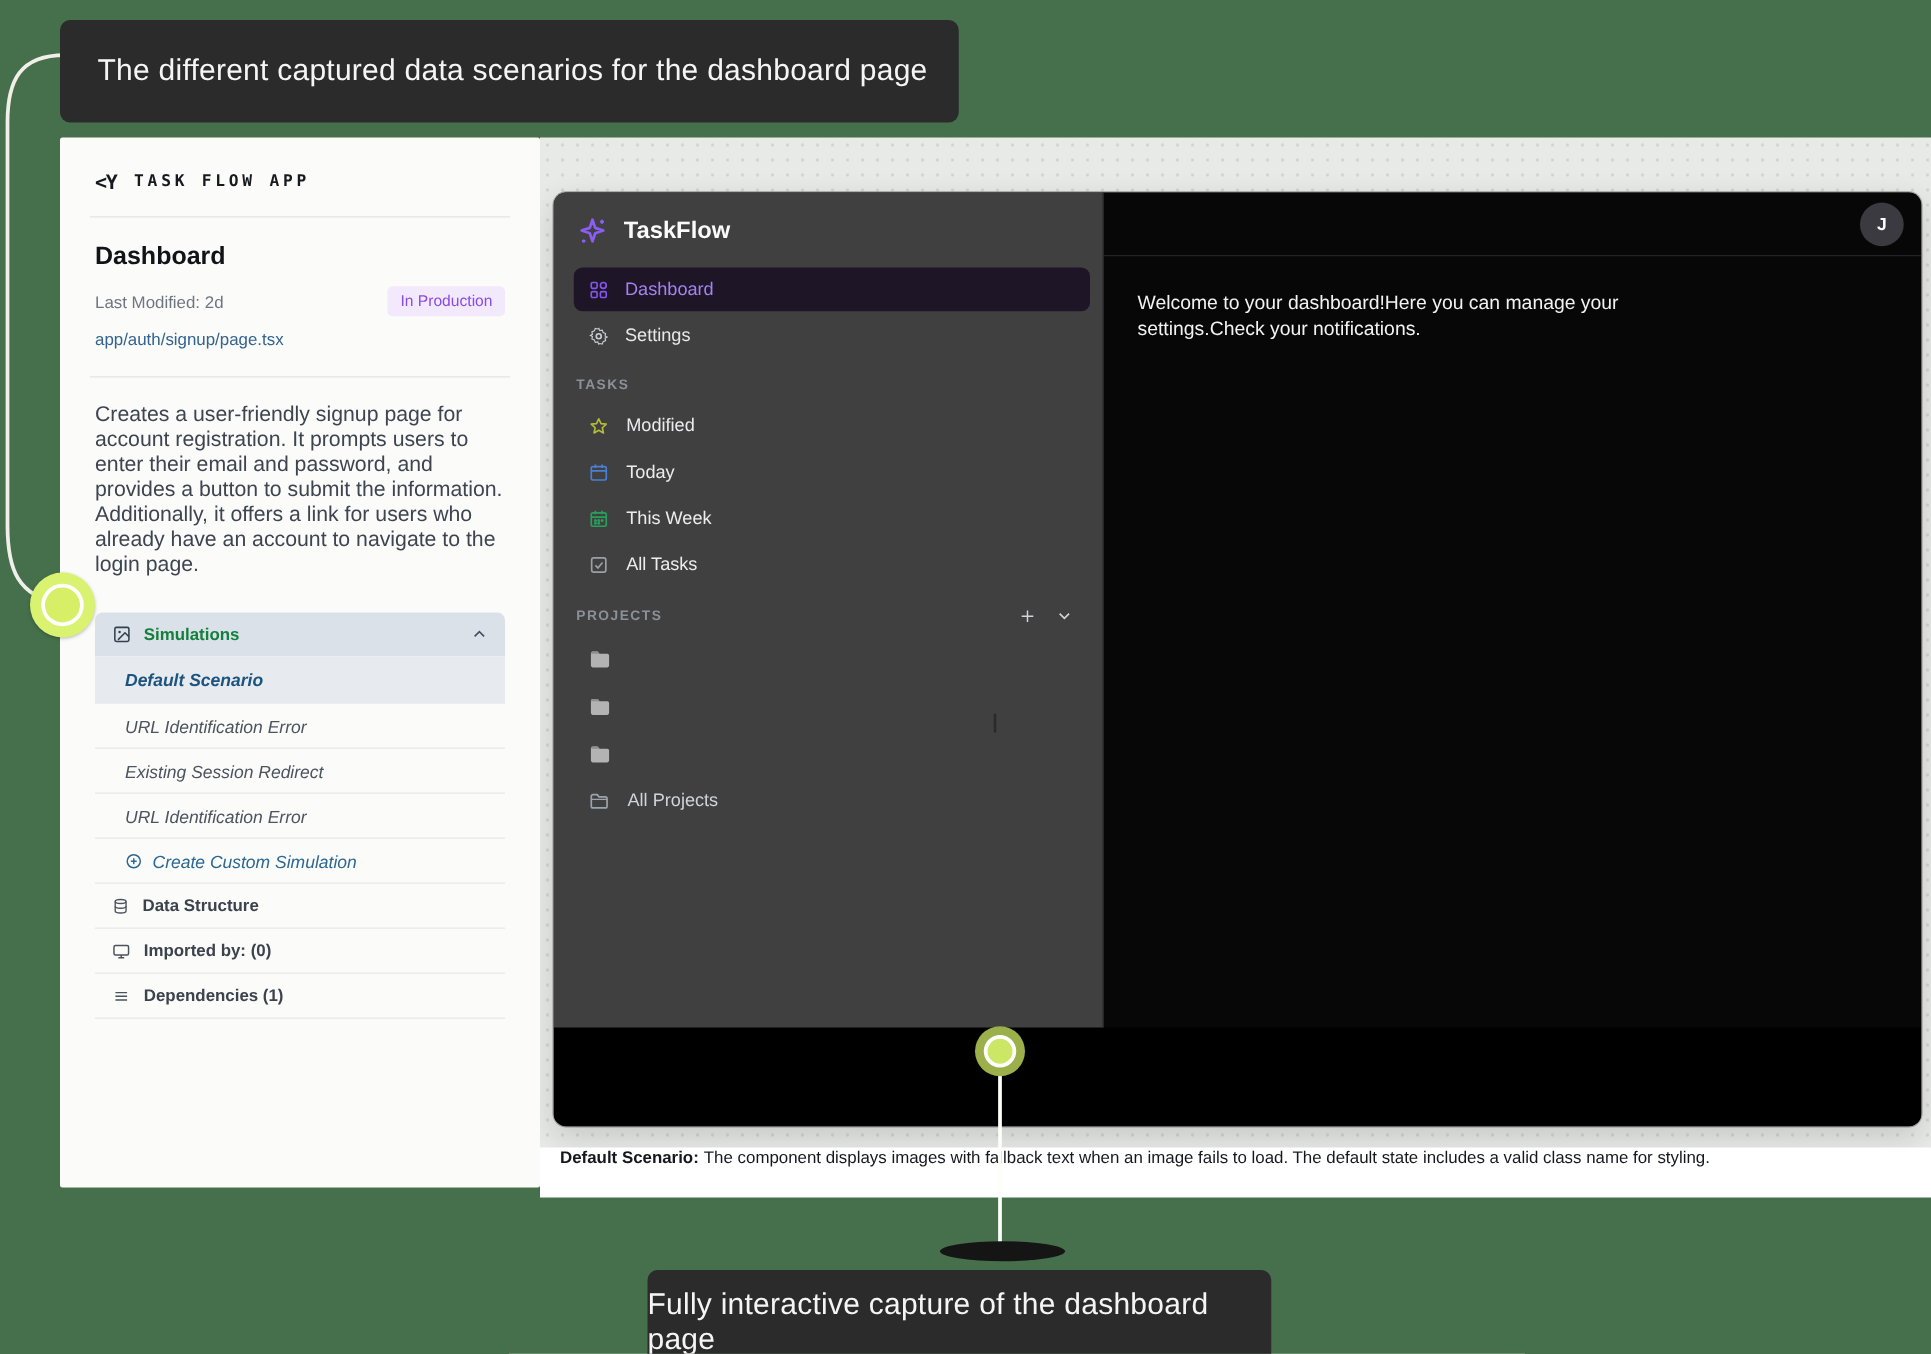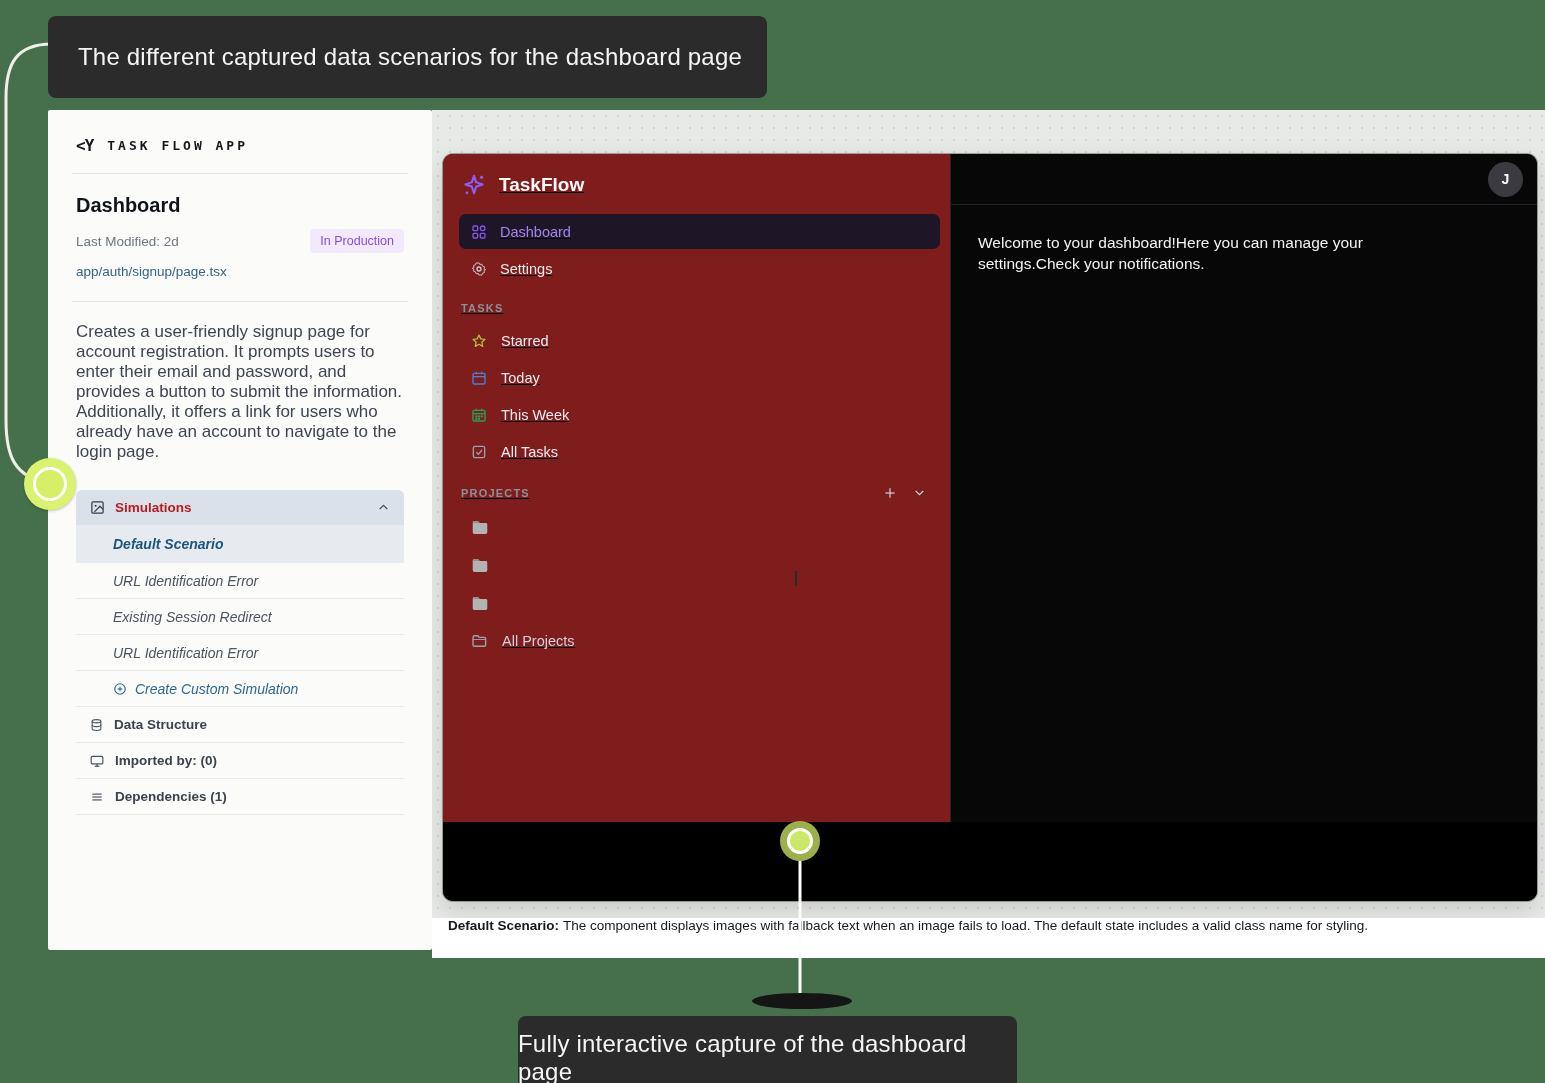--- a/index.html
+++ b/index.html
@@ -53,24 +53,24 @@
     padding:5px 10px; border-radius:4px;
   }
   .filepath { font-size:13.5px; color:#33638e; margin-top:11px; margin-bottom:22px; }
   .description { font-size:17px; line-height:20px; color:#3e4550; margin-top:20px; }
 
   .simbox { margin-top:28px; }
   .simbox-header {
     background:#dbe1e9; border-radius:6px 6px 0 0; height:35px;
     display:flex; align-items:center; gap:10px; padding:0 14px;
   }
-  .simbox-header .lbl { font-size:13.5px; font-weight:bold; color:#b91c1c; }
+  .simbox-header .lbl { font-size:13.5px; font-weight:bold; color:#15803d; }
   .simbox-header .chev { margin-left:auto; display:flex; }
   .scenario {
-    height:36px; display:flex; align-items:center; padding-left:37px;
+    height:36px; display:flex; align-items:center; padding-left:24px;
     font-size:14px; font-style:italic; color:#4c545e;
     border-bottom:1px solid #e8e8e6;
   }
   .scenario.active {
     background:#e7ebf0; height:38px; color:#1d547e; font-weight:bold; border-bottom:none;
   }
   .scenario.create { color:#2d6892; gap:8px; }
   .sectrow {
     height:36px; display:flex; align-items:center; gap:11px; padding-left:14px;
     font-size:13.5px; font-weight:bold; color:#3c434d;
@@ -95,21 +95,21 @@
   }
   .captionbar b { margin-right:4px; }
 
   
   .appwin {
     position:absolute; left:11px; top:44px; width:1094px; height:747px;
     background:#000; border-radius:10px; overflow:hidden;
     box-shadow:0 0 0 1px rgba(0,0,0,0.3), 0 8px 24px rgba(0,0,0,0.15);
   }
   .appwin-upper { display:flex; height:668px; }
-  .app-sidebar { width:508px; background:#7f1d1d; border-right:1px solid #242428; padding:14px 10px 0 16px; position:relative;text-decoration:underline; }
+  .app-sidebar { width:440px; background:#404040; border-right:1px solid #242428; padding:14px 10px 0 16px; position:relative; }
   .app-content { flex:1; background:#070708; display:flex; flex-direction:column; }
 
   .brand-row { display:flex; align-items:center; gap:12px; padding:4px 0 16px 2px; }
   .brand-name { color:#fafafa; font-size:19px; font-weight:bold; }
 
   .navitem {
     height:35px; display:flex; align-items:center; gap:13px; padding-left:12px;
     color:#e8e8ea; font-size:14.5px; border-radius:7px; margin-bottom:2px;
   }
   .navitem.active { background:#1e1527; color:#a184ef; }
@@ -295,21 +295,21 @@
           </div>
 
           <div class="grouplbl">TASKS</div>
 
           <div class="taskitem">
             <span class="icon">
               <svg width="16" height="16" viewBox="0 0 24 24" fill="none" stroke="#b4bc3c" stroke-width="2" stroke-linejoin="round">
                   <path d="M12 3l2.7 5.8 6.3.7-4.7 4.3 1.3 6.2L12 16.9 6.4 20l1.3-6.2L3 9.5l6.3-.7z"></path>
                 </svg>
             </span>
-            <span>Starred</span>
+            <span>Modified</span>
           </div>
           <div class="taskitem">
             <span class="icon">
               <svg width="16" height="16" viewBox="0 0 24 24" fill="none" stroke="#4b7fd6" stroke-width="2">
                   <rect x="3" y="5" width="18" height="16" rx="2"></rect>
                   <line x1="8" y1="2.5" x2="8" y2="6.5"></line>
                   <line x1="16" y1="2.5" x2="16" y2="6.5"></line>
                   <line x1="3" y1="10" x2="21" y2="10"></line>
                 </svg>
             </span>

